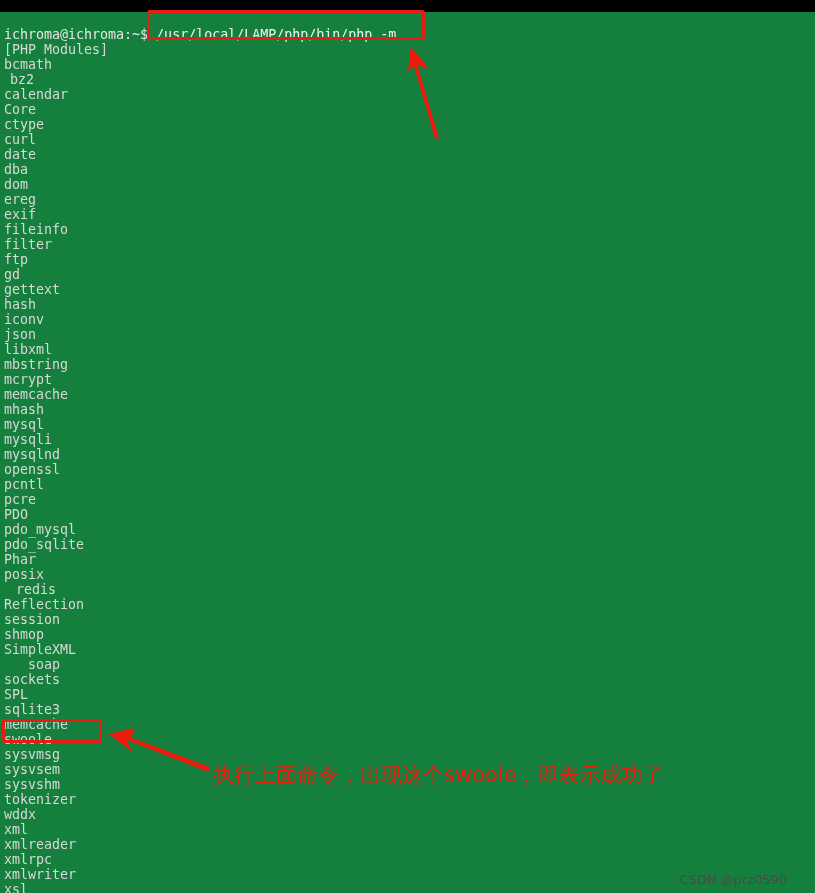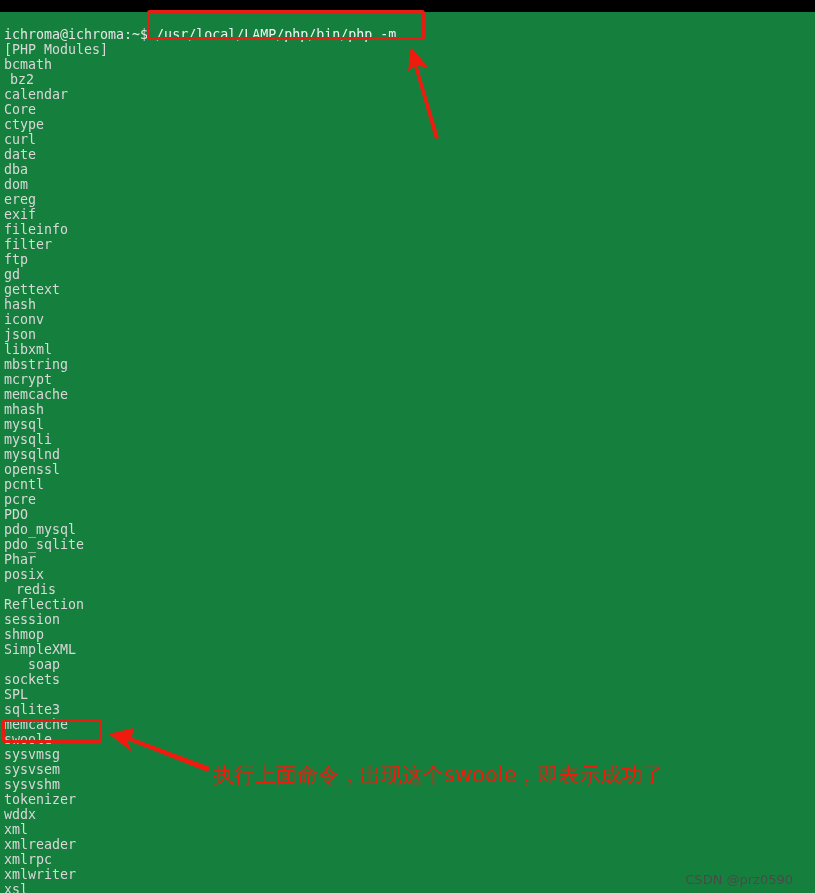--- a/index.html
+++ b/index.html
@@ -88,21 +88,21 @@
     top: 762px;
     font-family: "DejaVu Sans", "Liberation Sans", sans-serif;
     font-size: 21px;
     line-height: 26px;
     color: #ef1b0f;
     white-space: pre;
   }
 
   #watermark {
     position: absolute;
-    right: 22px;
+    right: 28px;
     bottom: 6px;
     font-family: "DejaVu Sans", "Liberation Sans", sans-serif;
     font-size: 13px;
     color: #4a4a4a;
     white-space: pre;
   }
 </style>
 </head>
 <body>
 

